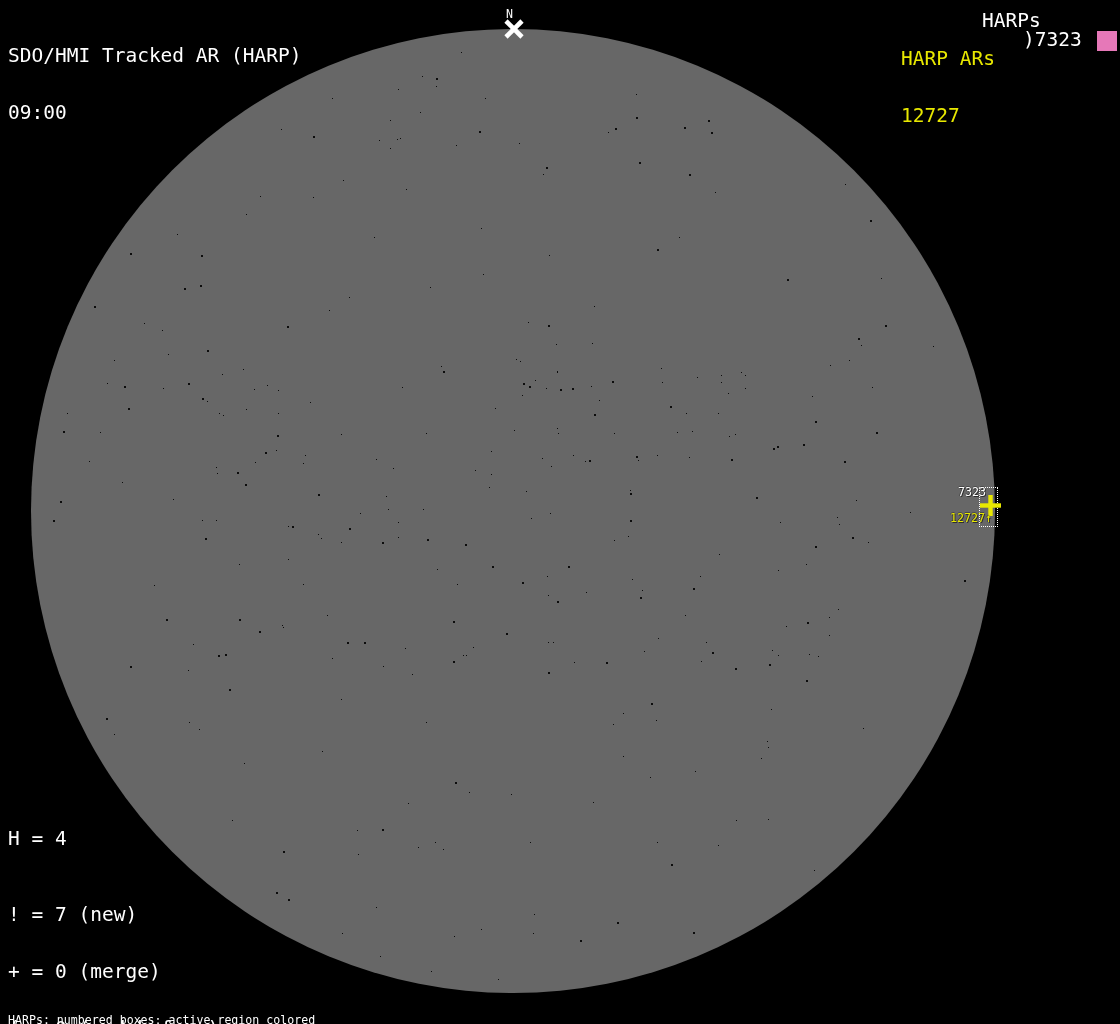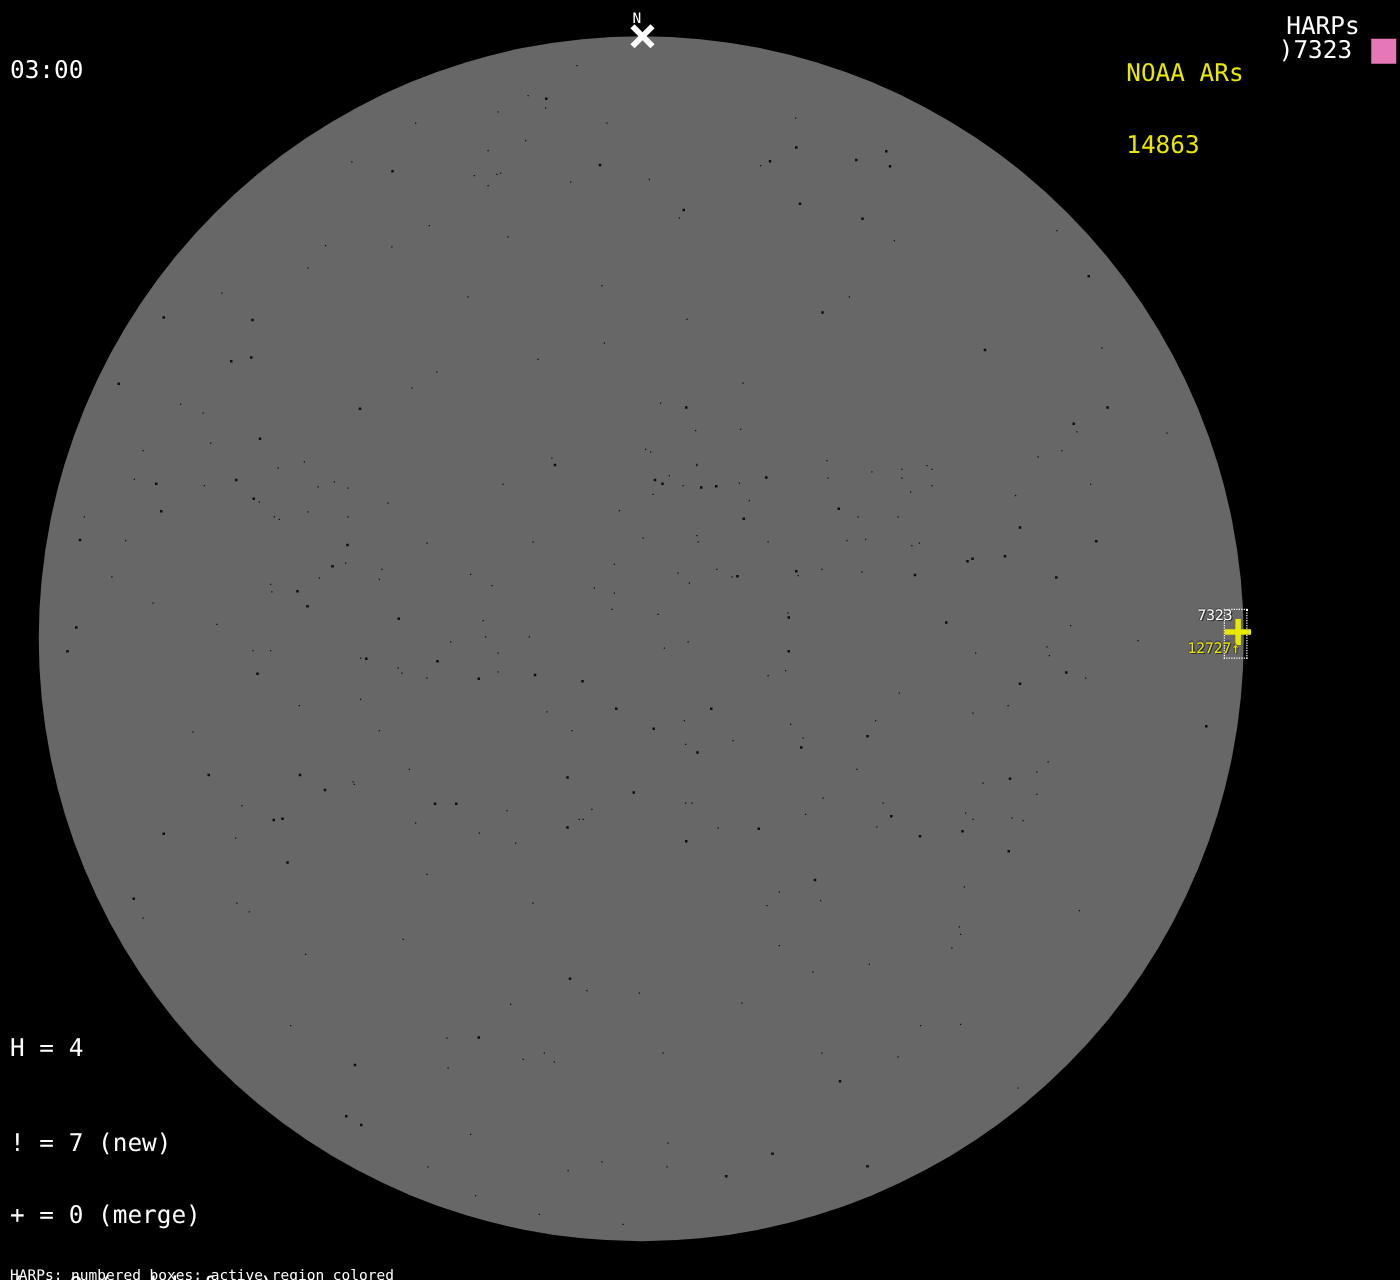--- a/index.html
+++ b/index.html
@@ -14,21 +14,21 @@
   .small { font-size: 11.6px; line-height: 12px; white-space: pre; }
   .yellow { color: #e8e800; }
   #disk {
     position: absolute; left: 31px; top: 29px;
     width: 964px; height: 964px; border-radius: 50%;
     background: #676767;
   }
   .speck { position: absolute; }
   #header       { position: absolute; left: 8px;    top: 8px;  }
   #noaa-block   { position: absolute; left: 901px;  top: 11px; }
-  #harps-heading{ position: absolute; left: 1029px; top: 11px; }
+  #harps-heading{ position: absolute; left: 982px; top: 11px; }
   #harps-number { position: absolute; left: 1023px; top: 30px; }
   #harp-swatch  { position: absolute; left: 1097px; top: 31px; width: 20px; height: 20px; background: #e678b8; }
   #north-label  { position: absolute; left: 506px;  top: 8px;  }
   #north-x      { position: absolute; left: 503px;  top: 19px; }
   #harp-box     { position: absolute; left: 979px;  top: 487px; width: 19px; height: 40px; border: 1px dotted #ffffff; }
   #harp-box-label { position: absolute; left: 958px; top: 486px; }
   #ar-cross     { position: absolute; left: 980px;  top: 495px; }
   #ar-label     { position: absolute; left: 950px;  top: 512px; }
   #stats-h      { position: absolute; left: 8px;    top: 829px; }
   #stats-flags  { position: absolute; left: 8px;    top: 867px; }
@@ -367,26 +367,27 @@
       <div class="speck" style="left: 654px; top: 586px; width: 1px; height: 1px; background: rgb(13, 13, 13);"></div>
       <div class="speck" style="left: 274px; top: 426px; width: 1px; height: 1px; background: rgb(13, 13, 13);"></div>
       <div class="speck" style="left: 631px; top: 353px; width: 1px; height: 1px; background: rgb(13, 13, 13);"></div>
       <div class="speck" style="left: 806px; top: 488px; width: 1px; height: 1px; background: rgb(13, 13, 13);"></div>
       <div class="speck" style="left: 784px; top: 517px; width: 2px; height: 2px; background: rgb(13, 13, 13);"></div>
       <div class="speck" style="left: 666px; top: 348px; width: 1px; height: 1px; background: rgb(13, 13, 13);"></div>
       <div class="speck" style="left: 775px; top: 535px; width: 1px; height: 1px; background: rgb(13, 13, 13);"></div>
     </div>
 
   <div id="header" class="big">
-    <div>03:00</div>
+    <div>SDO/HMI Tracked AR (HARP)</div>
+    <div>09:00</div>
   </div>
 
   <div id="noaa-block" class="big yellow" style="color: rgb(232, 232, 0);">
-    <div>NOAA ARs</div>
-    <div>14863</div>
+    <div>HARP ARs</div>
+    <div>12727</div>
   </div>
 
   <div id="harps-heading" class="big">HARPs</div>
   <div id="harps-number" class="big">)7323</div>
   <div id="harp-swatch" style="background: rgb(230, 120, 184);"></div>
 
   <div id="north-label" class="small">N</div>
   <svg id="north-x" width="22" height="20" viewBox="0 0 22 20">
     <line x1="3" y1="2" x2="19" y2="18" stroke="#ffffff" stroke-width="4.6"></line>
     <line x1="19" y1="2" x2="3" y2="18" stroke="#ffffff" stroke-width="4.6"></line>

